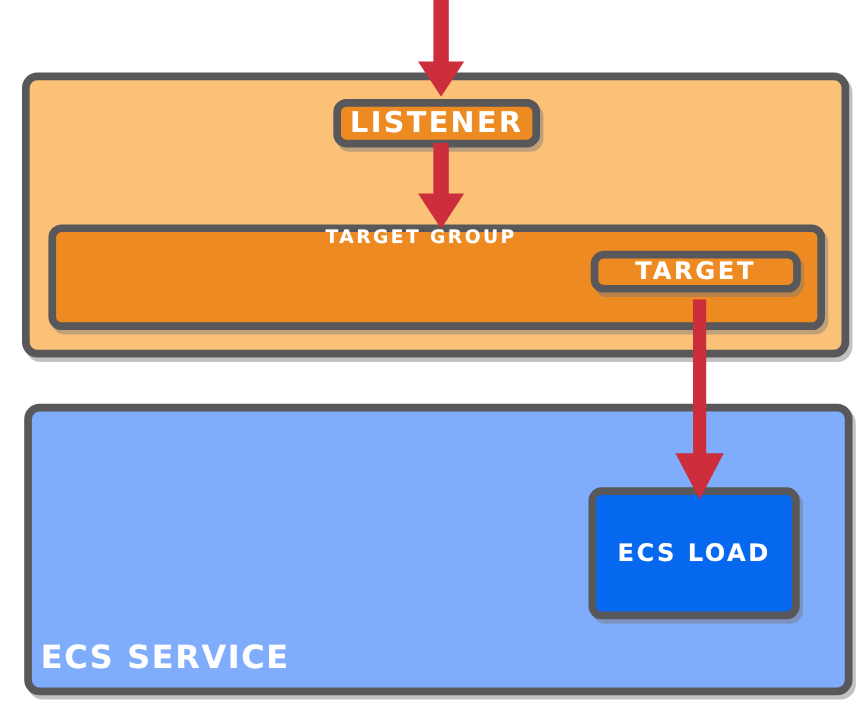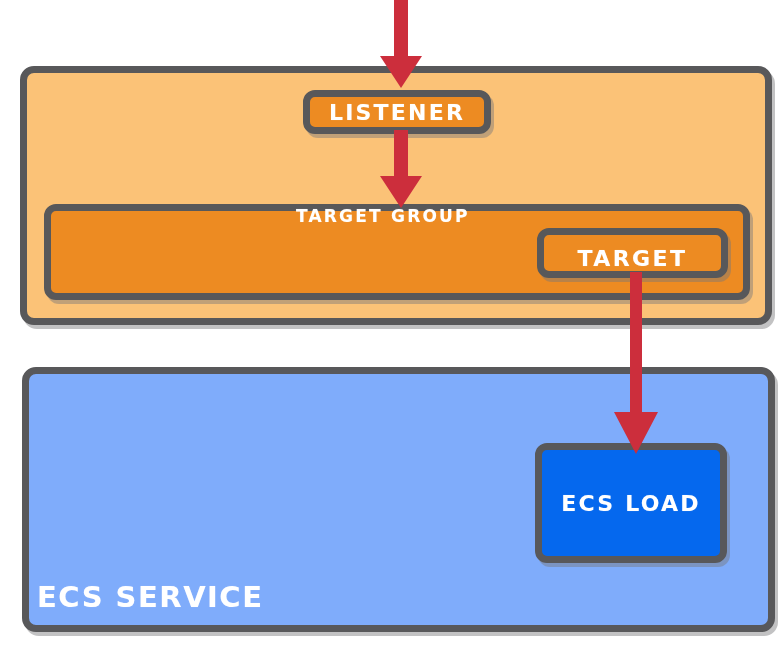--- a/index.html
+++ b/index.html
@@ -59,26 +59,26 @@
     text-shadow: 0 0 1px rgba(255,255,255,0.35);
     user-select: none;
     white-space: nowrap;
   }
 
   
   #lb-box       { left: 20px;  top: 66px;  width: 752px; height: 259px; background: #FBC277; }
   #lb-title     { left: 36px;  top: 74px;  font-size: 33px; }
 
   #listener-box { left: 303px; top: 90px;  width: 188px; height: 44px; background: #ED8B22; }
-  #listener-box .chip-label { font-size: 22px; letter-spacing: 2.2px; }
+  #listener-box .chip-label { font-size: 26px; letter-spacing: 2.2px; }
 
   #tg-box       { left: 44px;  top: 204px; width: 706px; height: 96px; background: #ED8B22; }
   #tg-title     { left: 296px; top: 207px; font-size: 17px; letter-spacing: 2.2px; text-align: right; }
 
-  #target-box   { left: 537px; top: 228px; width: 191px; height: 50px; background: #ED8B22; align-items: flex-end; }
+  #target-box   { left: 537px; top: 228px; width: 191px; height: 38px; background: #ED8B22; }
   #target-box .chip-label { font-size: 22px; letter-spacing: 2.4px; }
 
   #ecs-box      { left: 22px;  top: 367px; width: 753px; height: 265px; background: #7FACFB; }
   #ecs-title    { left: 37px;  top: 582px; font-size: 29px; }
 
   #task-box     { left: 535px; top: 443px; width: 192px; height: 120px; background: #0568EE; }
   #task-box .chip-label { font-size: 22px; letter-spacing: 2.2px; }
 
   
   .arrow { position: absolute; }

